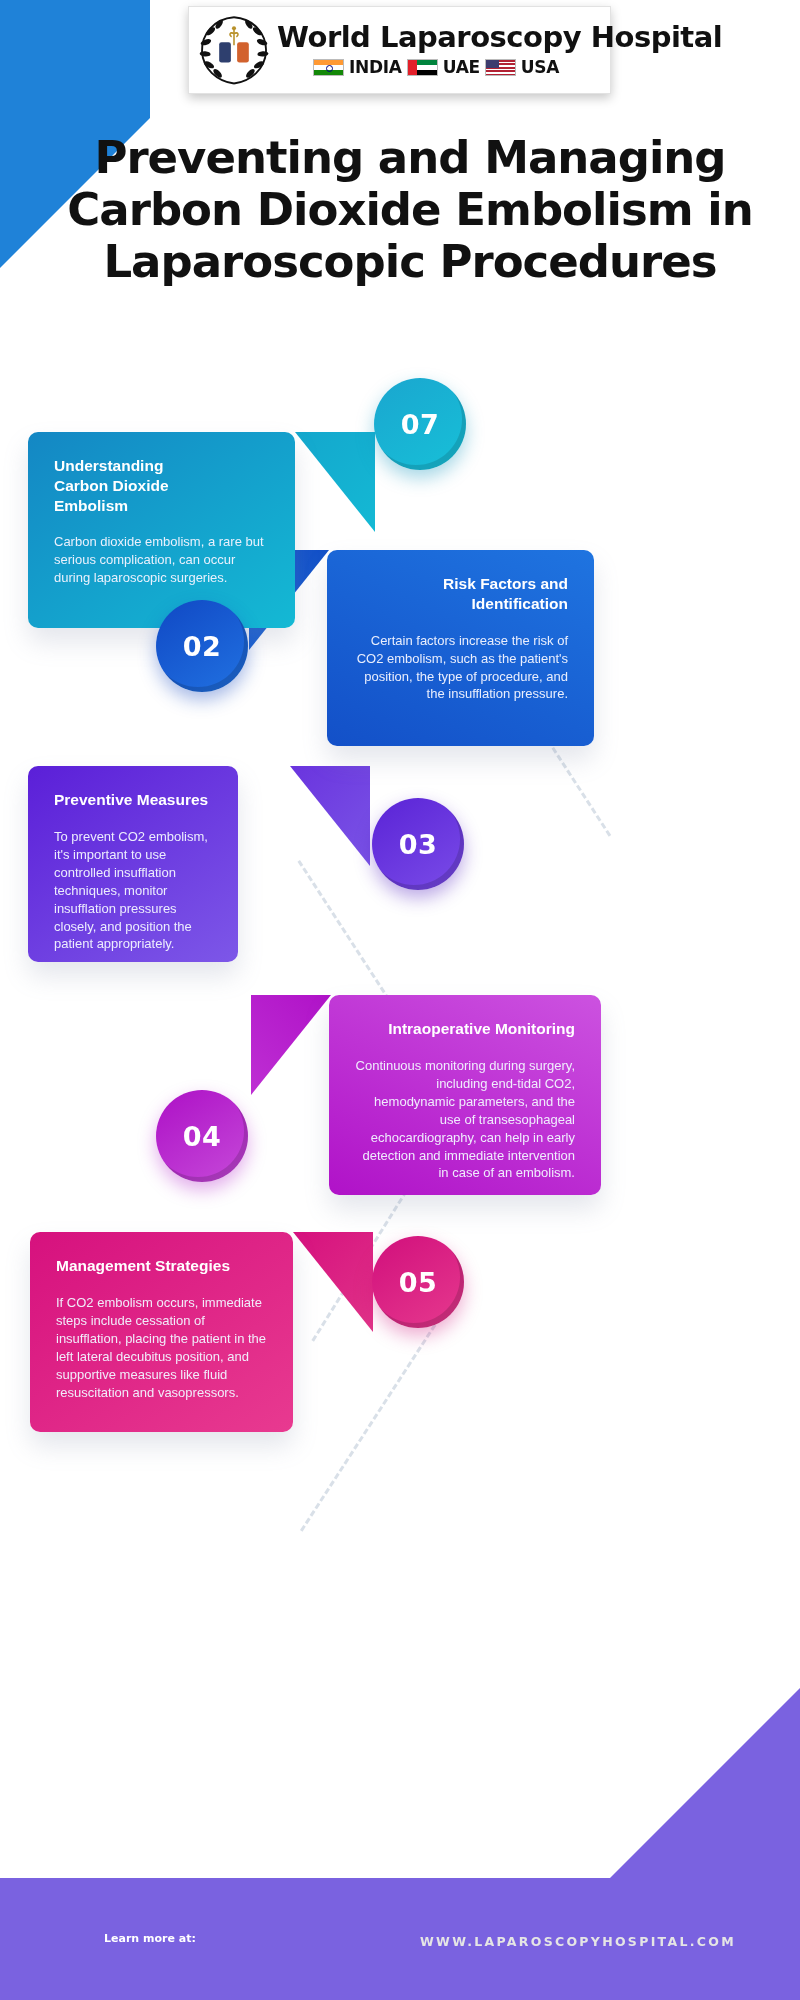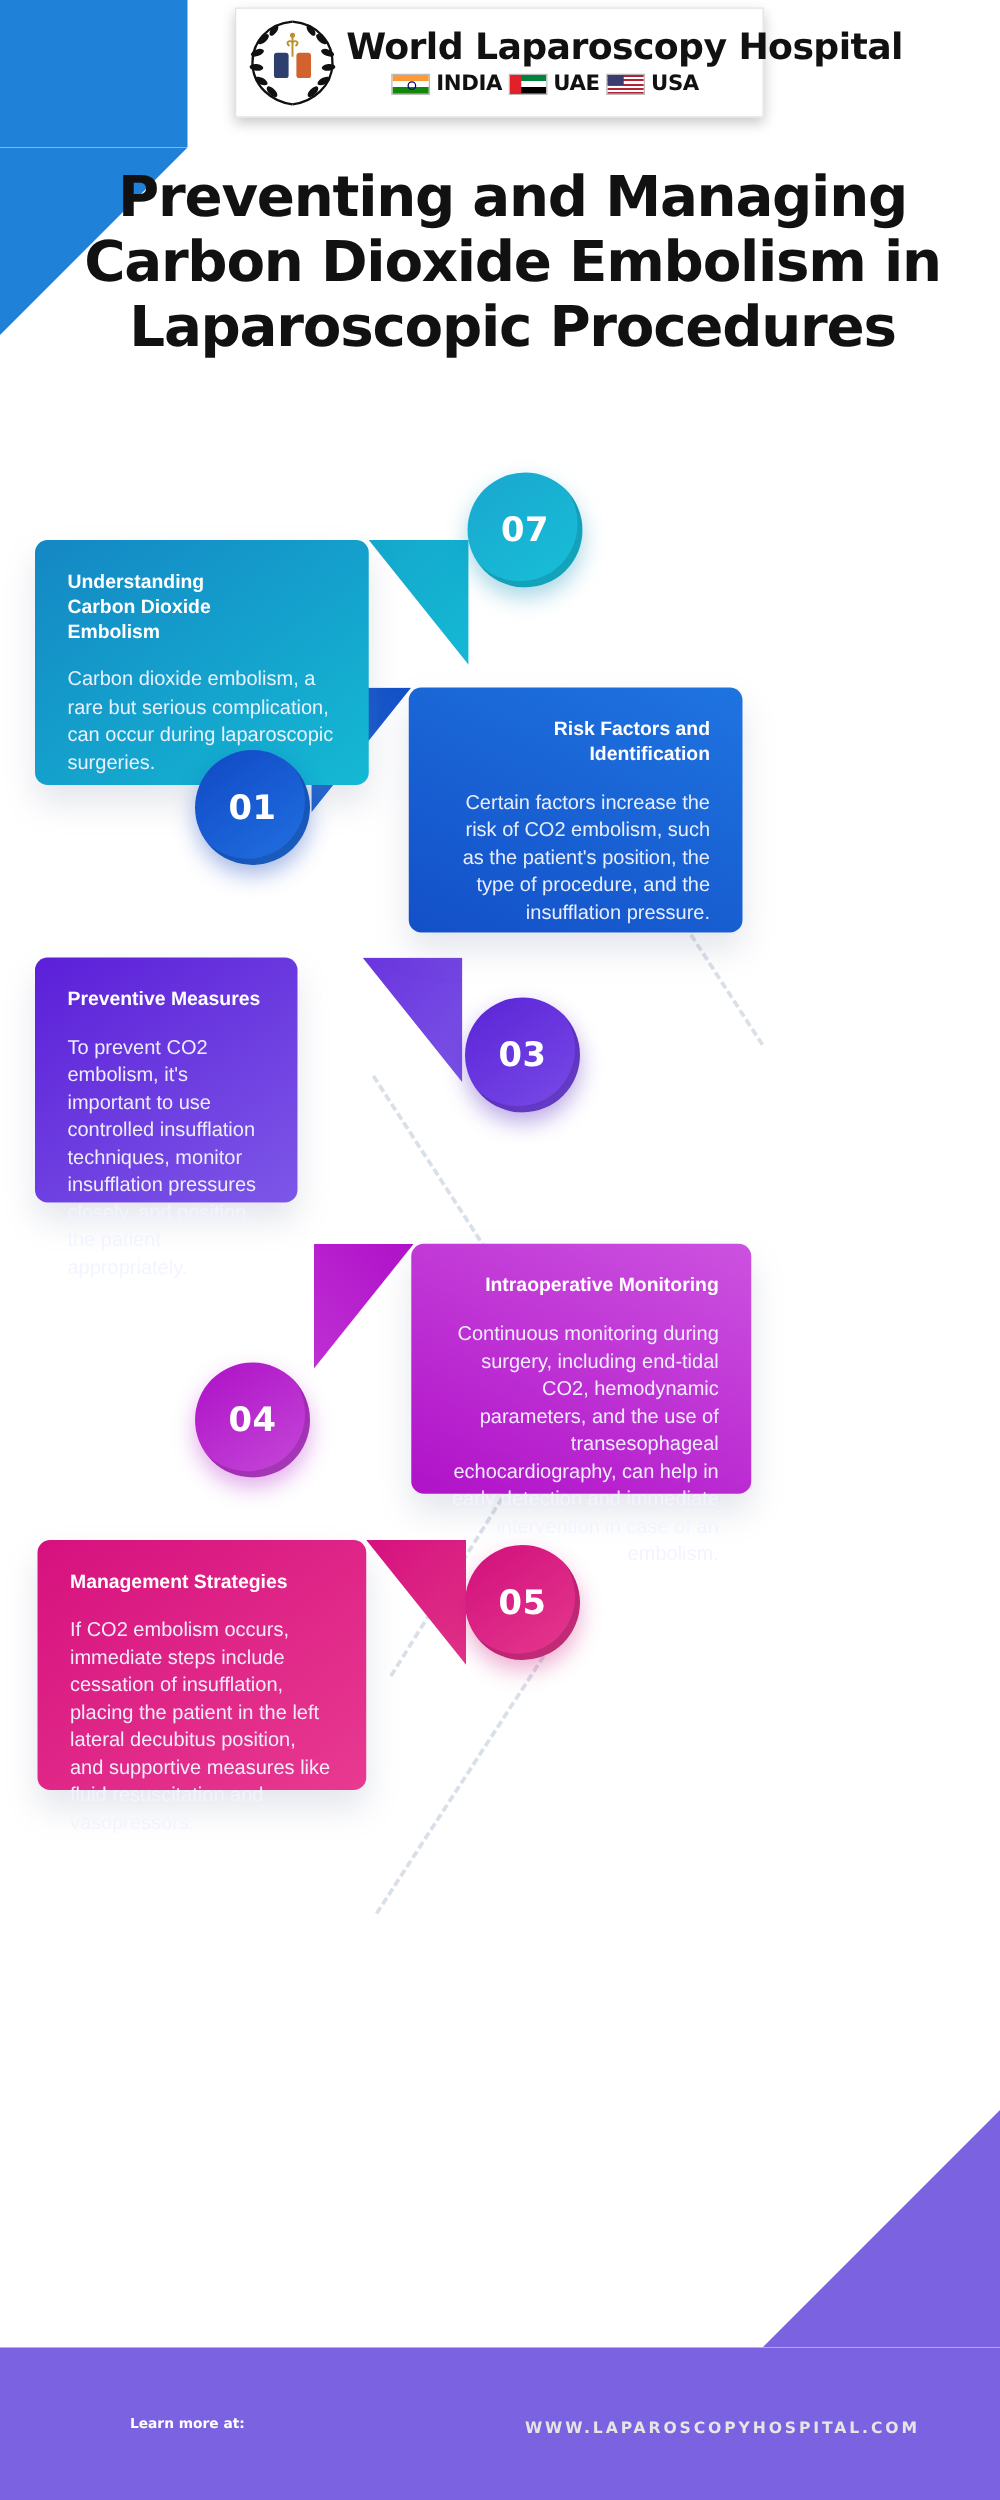--- a/index.html
+++ b/index.html
@@ -88,21 +88,21 @@
     z-index:3;
   }
   .card-title {
     font-weight:bold;
     font-size:15.5px;
     line-height:1.28;
     margin-bottom:18px;
     color:#ffffff;
   }
   .card-body {
-    font-size:16px;
+    font-size:13px;
     line-height:1.38;
     color:#f2f4ff;
     opacity:.96;
   }
   .card.right-align .card-title,
   .card.right-align .card-body { text-align:right; }
 
   
   .tail { position:absolute; z-index:2; }
   .tail.to-right {
@@ -233,21 +233,21 @@
     <div class="tail to-left" style="left:249px; top:550px; width:80px; height:100px;
                 background:linear-gradient(225deg,#1350c8,#1a63d4);"></div>
     <div class="card right-align" style="left:327px; top:550px; width:267px; height:196px;
                 background:linear-gradient(205deg,#1f74e0,#1350c8);">
       <div class="card-title">Risk Factors and Identification</div>
       <div class="card-body">Certain factors increase the risk of CO2 embolism, such as the patient's position, the type of procedure, and the insufflation pressure.</div>
     </div>
     <div class="num-circle" style="left:156px; top:600px; width:92px; height:92px;
                 background:linear-gradient(145deg,#1048c4,#2172e2);
                 box-shadow: 0 8px 18px rgba(20,70,190,.38), inset -4px -5px 0 rgba(0,0,0,.15);">
-      <span>01</span>
+      <span>02</span>
     </div>
   </div>
 
   <div class="step">
     <div class="tail to-right" style="left:290px; top:766px; width:80px; height:100px;
                 background:linear-gradient(135deg,#6a34de,#7a54e6);"></div>
     <div class="card" style="left:28px; top:766px; width:210px; height:196px;
                 background:linear-gradient(145deg,#5b1fd8,#7d57e8);">
       <div class="card-title">Preventive Measures</div>
       <div class="card-body">To prevent CO2 embolism, it's important to use controlled insufflation techniques, monitor insufflation pressures closely, and position the patient appropriately.</div>

